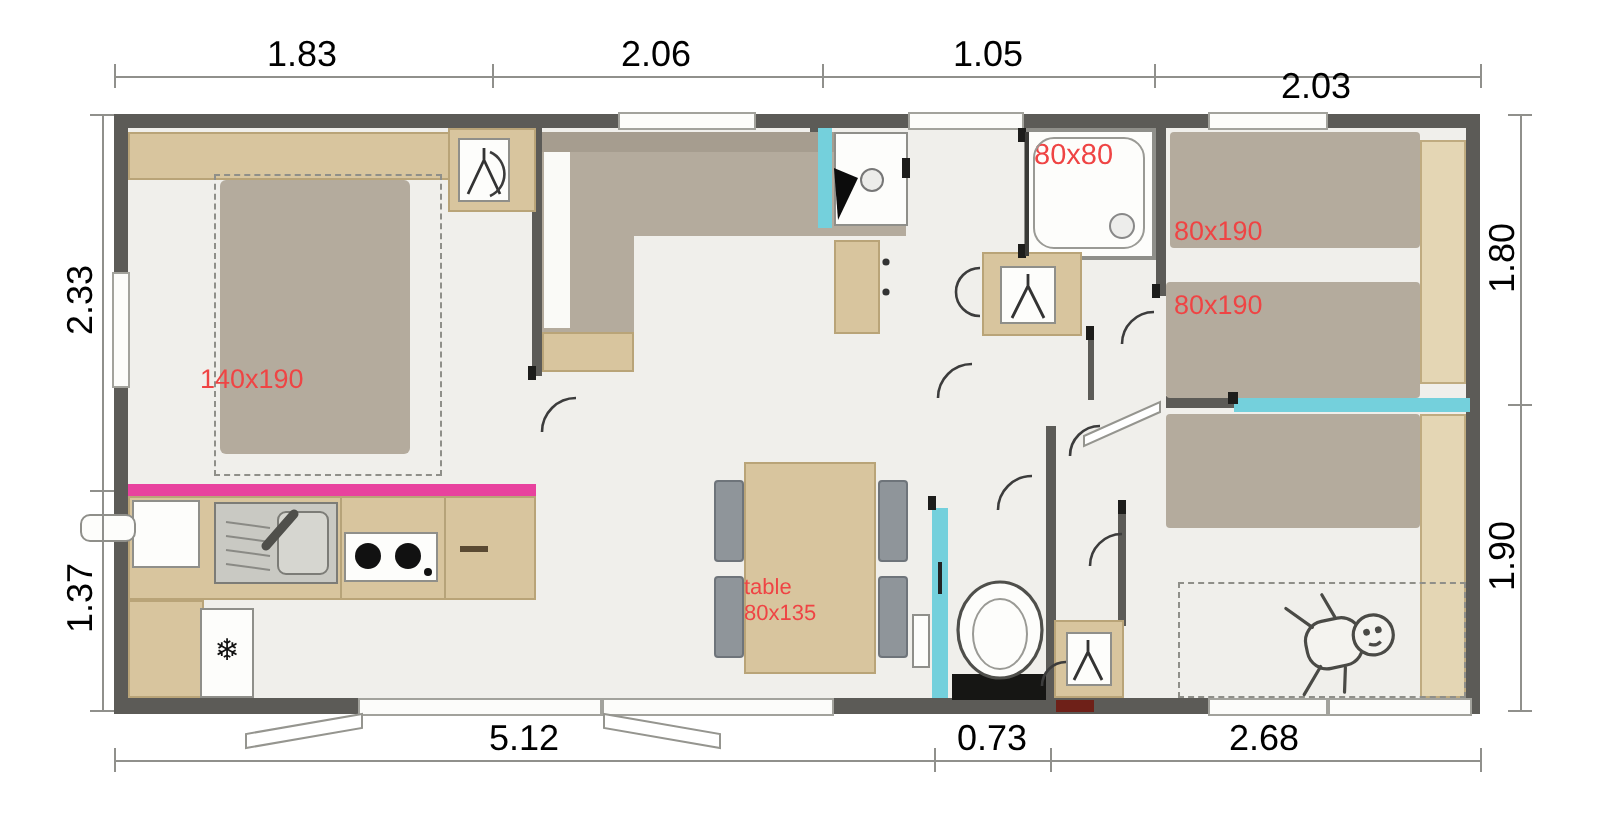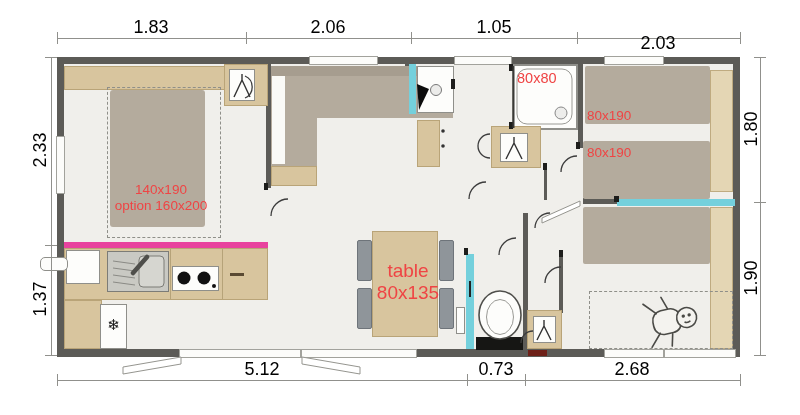--- a/index.html
+++ b/index.html
@@ -15,21 +15,21 @@
   .wh{background:#fdfdfb;border:1px solid #8f8f8a}
   .win{background:#fcfcfa;border:1px solid #a2a29c}
   .teal{background:#74d0dc}
   .mag{background:#e8429e}
   .dash{border:1.4px dashed #8f8f89;background:transparent}
   .hinge{background:#1d1d1b}
   .seam{background:#b6a379}
   .line{background:#90908c}
   .tick{background:#90908c}
   .lbl{font-size:13.5px;line-height:1.18;color:#ef4444;white-space:nowrap}
-  .lblc{text-align:center}
+  .lblc{}
   .dim{font-size:18px;line-height:1;color:#000;text-align:center;width:60px}
   .dimv{transform:rotate(-90deg)}
   svg.ov{position:absolute;left:0;top:0;pointer-events:none}
 </style>
 </head>
 <body>
 
 <div id="stage">
 
   <div class="a floor" style="left:64px;top:64px;width:669px;height:285px"></div>
@@ -56,21 +56,20 @@
   <div class="a win" style="left:604px;top:349px;width:60px;height:9px"></div>
   <div class="a win" style="left:664px;top:349px;width:72px;height:9px"></div>
 
   <div class="a wd" style="left:64px;top:66px;width:161px;height:24px"></div>
   <div class="a wd" style="left:224px;top:64px;width:44px;height:42px"></div>
   <div class="a wh" style="left:229px;top:69px;width:26px;height:32px"></div>
   <div class="a dash" style="left:107px;top:87px;width:114px;height:151px"></div>
   <div class="a up" style="left:110px;top:90px;width:95px;height:137px;border-radius:3px"></div>
   <div class="a lbl lblc" style="left:100px;top:182px;width:122px">
     <div>140x190</div>
-    <div>option 160x200</div>
   </div>
 
   <div class="a mag" style="left:64px;top:242px;width:204px;height:6px"></div>
   <div class="a wd" style="left:64px;top:248px;width:204px;height:52px"></div>
   <div class="a wd" style="left:64px;top:300px;width:38px;height:49px"></div>
   <div class="a seam" style="left:170px;top:249px;width:1px;height:50px"></div>
   <div class="a seam" style="left:222px;top:249px;width:1px;height:50px"></div>
   <div class="a wh" style="left:66px;top:250px;width:34px;height:34px"></div>
   <div class="a wh" style="left:40px;top:257px;width:28px;height:14px;border-radius:5px"></div>
   <div class="a" style="left:107px;top:251px;width:62px;height:41px;background:#c9c9c3;border:1px solid #7c7c77"></div>
@@ -83,21 +82,21 @@
   <div class="a upd" style="left:271px;top:66px;width:182px;height:10px"></div>
   <div class="a up" style="left:271px;top:118px;width:46px;height:50px"></div>
   <div class="a" style="left:272px;top:76px;width:13px;height:88px;background:#fafaf7"></div>
   <div class="a wd" style="left:271px;top:166px;width:46px;height:20px"></div>
 
   <div class="a" style="left:357px;top:240px;width:15px;height:41px;background:#8f959a;border:1px solid #6e747a;border-radius:2px"></div>
   <div class="a" style="left:357px;top:288px;width:15px;height:41px;background:#8f959a;border:1px solid #6e747a;border-radius:2px"></div>
   <div class="a" style="left:439px;top:240px;width:15px;height:41px;background:#8f959a;border:1px solid #6e747a;border-radius:2px"></div>
   <div class="a" style="left:439px;top:288px;width:15px;height:41px;background:#8f959a;border:1px solid #6e747a;border-radius:2px"></div>
   <div class="a wd" style="left:372px;top:231px;width:66px;height:106px"></div>
-  <div class="a lbl lblc" style="left:372px;top:260px;width:72px;font-size:19px">
+  <div class="a lbl lblc" style="left:372px;top:288px;width:72px;font-size:11px">
     <div>table</div>
     <div>80x135</div>
   </div>
 
   <div class="a teal" style="left:409px;top:64px;width:7px;height:50px"></div>
   <div class="a wh" style="left:417px;top:66px;width:37px;height:47px"></div>
   <div class="a wd" style="left:417px;top:120px;width:23px;height:47px"></div>
   <div class="a wh" style="left:512px;top:64px;width:66px;height:66px;border-width:2px"></div>
   <div class="a lbl" style="left:517px;top:70px;font-size:14.5px">80x80</div>
   <div class="a wd" style="left:491px;top:126px;width:50px;height:42px"></div>

